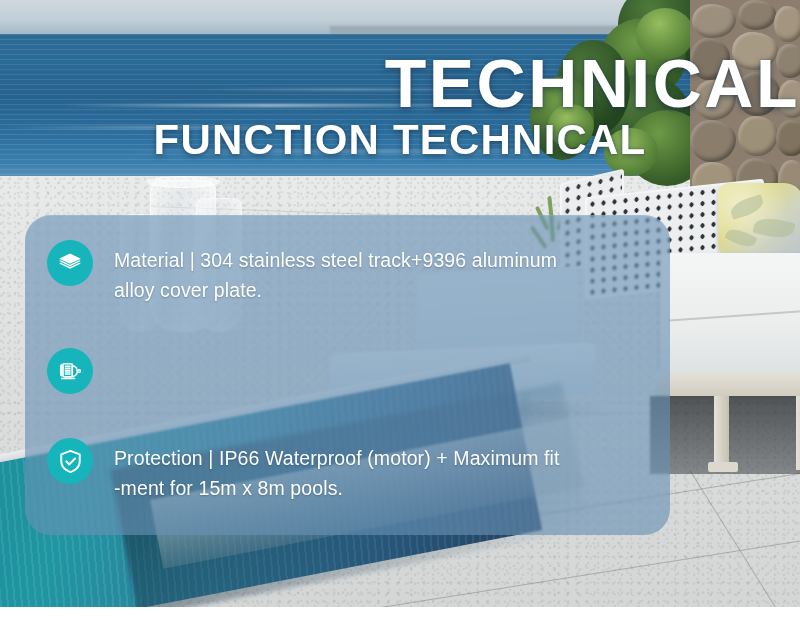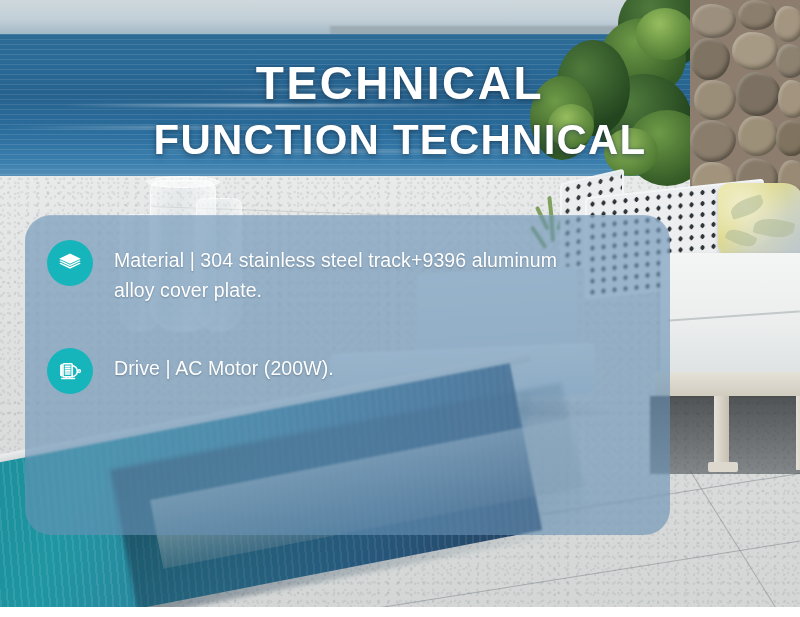--- a/index.html
+++ b/index.html
@@ -237,21 +237,21 @@
 
   
   .headline{
     position:absolute;left:0;top:52px;width:800px;text-align:center;
     color:#ffffff;
     font-weight:bold;
     text-shadow:0 2px 6px rgba(20,45,70,.55), 0 0 2px rgba(20,45,70,.45);
     pointer-events:none;
   }
   .headline .l1{
-    display:block;font-size:46px;line-height:62px;letter-spacing:2.5px;
+    display:block;font-size:68px;line-height:62px;letter-spacing:2.5px;text-align:right;
   }
   .headline .l2{
     display:block;font-size:42px;line-height:52px;letter-spacing:1.2px;
   }
 
   
   .bottom-strip{
     position:absolute;left:0;top:607px;width:800px;height:10px;background:#ffffff;
   }
 </style>
@@ -379,20 +379,29 @@
             <rect x="5.4" y="5.2" width="8.2" height="11.4" rx="0.8"></rect>
             <path d="M3.4 6.4 v9 M4.4 5.8 v10.2"></path>
             <path d="M7.4 7.4 h4.2 M7.4 9.1 h4.2 M7.4 10.8 h4.2 M7.4 12.5 h4.2 M7.4 14.2 h4.2"></path>
             <path d="M13.6 6.6 c2.9 0.7 4.4 2.4 4.4 5.3 c0 2.9 -1.5 4.0 -4.4 4.7 Z"></path>
             <circle cx="19.6" cy="11.6" r="1.25"></circle>
             <path d="M8.2 16.6 v1.5 M11.0 16.6 v1.5"></path>
             <path d="M4.2 18.2 h11.4"></path>
           </g>
         </svg>
       </div>
-      <div class="row-text">Drive | AC Motor (200W).</div>
-    </div>
-
+    </div>
+
+    <div class="row row-3">
+      <div class="badge">
+        <svg width="27" height="27" viewBox="0 0 24 24" aria-hidden="true">
+          <path d="M12 2.6 L20.2 5.6 V12 c0 4.6 -3.4 7.6 -8.2 9.4 C7.2 19.6 3.8 16.6 3.8 12 V5.6 Z" fill="none" stroke="#ffffff" stroke-width="1.7" stroke-linejoin="round"></path>
+          <path d="M8.3 11.9 L11.0 14.6 L16.0 9.3" fill="none" stroke="#ffffff" stroke-width="1.8" stroke-linecap="round" stroke-linejoin="round"></path>
+        </svg>
+      </div>
+      <div class="row-text">Protection | IP66 Waterproof (motor) + Maximum fit
+-ment for 15m x 8m pools.</div>
+    </div>
 
   </div>
 
   <div class="bottom-strip"></div>
 </div>
 
 </body></html>

